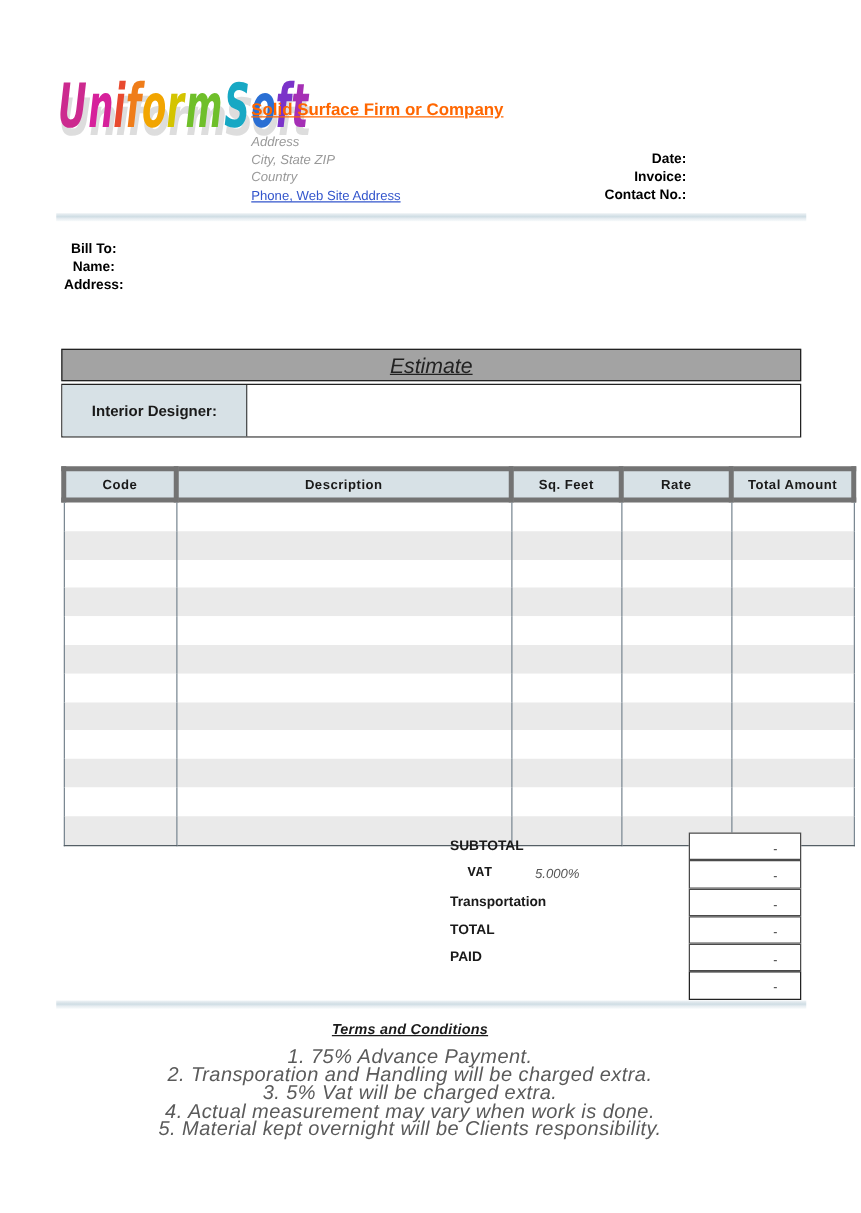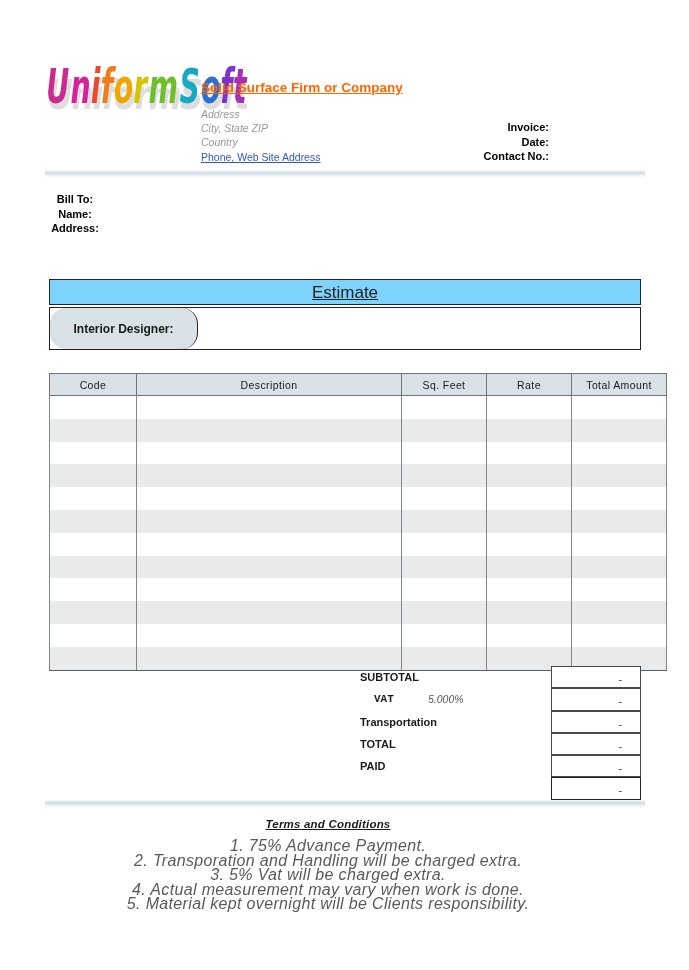--- a/index.html
+++ b/index.html
@@ -137,23 +137,24 @@
   }
   .billto div { white-space: nowrap; text-align: center; }
 
   
   .estimate-box {
     position: absolute;
     left: 49px;
     top: 279px;
     width: 592px;
     height: 26px;
-    background: #7dd3fc;
+    background: #a3a3a3;
     border: 1.6px solid #222;
     box-sizing: border-box;
+    font-style: italic;
   }
   .estimate-title {
     position: absolute;
     left: 0; right: 0;
     top: 3px;
     text-align: center;
     font-family: "Liberation Sans", sans-serif;
     font-size: 17px;
     color: #222;
     text-decoration: underline;
@@ -173,21 +174,20 @@
     position: absolute;
     left: 0; top: 0;
     width: 148px;
     height: 100%;
     background: #d7e1e6;
     border-right: 1.6px solid #222;
     box-sizing: border-box;
     display: flex;
     align-items: center;
     justify-content: center;
-    border-radius: 16px;
   }
   .designer-label-cell span {
     font-family: "Liberation Sans", sans-serif;
     font-size: 12px;
     font-weight: bold;
     color: #1a1a1a;
     white-space: nowrap;
   }
   .designer-value-cell {
     position: absolute;
@@ -202,24 +202,24 @@
   .items-table {
     position: absolute;
     left: 49px;
     top: 373px;
     width: 592px;
     border-collapse: collapse;
     table-layout: fixed;
   }
   .items-table th {
     background: #d7e1e6;
-    border: 1px solid #737373;
+    border: 4px solid #737373;
     font-family: "Liberation Sans", sans-serif;
     font-size: 10.5px;
-    font-weight: normal;
+    font-weight: bold;
     color: #1a1a1a;
     height: 21px;
     padding: 0 2px;
     letter-spacing: 0.4px;
     text-align: center;
   }
   .items-table td {
     border-left: 1px solid #7b8892;
     border-right: 1px solid #7b8892;
     height: 22.8px;
@@ -355,22 +355,22 @@
     </div>
 
     <div class="company-name">Solid Surface Firm or Company</div>
 
     <div class="addr-line addr-1">Address</div>
     <div class="addr-line addr-2">City, State ZIP</div>
     <div class="addr-line addr-3">Country</div>
     <div class="addr-line addr-4">Phone, Web Site Address</div>
 
     <div class="meta">
+      <div>Date:</div>
       <div>Invoice:</div>
-      <div>Date:</div>
       <div>Contact No.:</div>
     </div>
   </div>
 
   <div class="divider top"></div>
 
   <div class="billto">
     <div>Bill To:</div>
     <div>Name:</div>
     <div>Address:</div>

